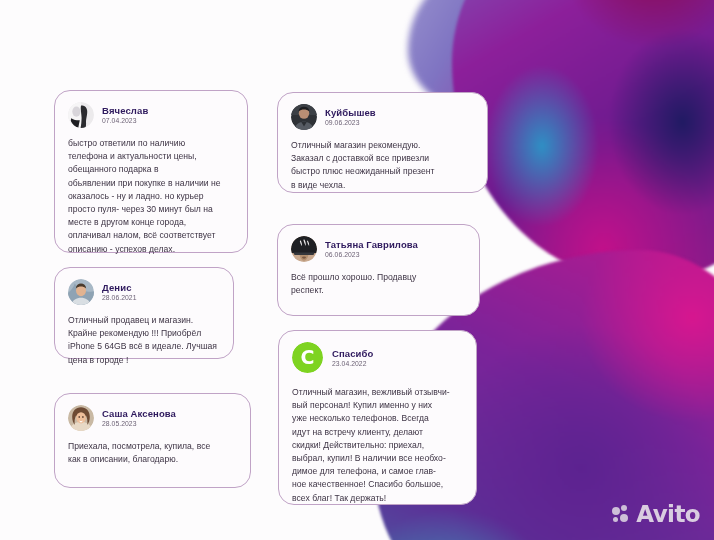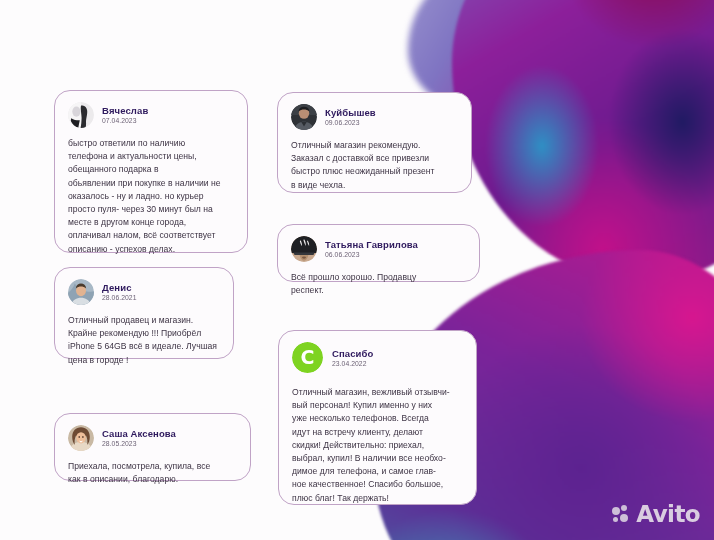--- a/index.html
+++ b/index.html
@@ -142,24 +142,24 @@
   .rev-text {
     font-size: 8.6px;
     line-height: 13.2px;
     color: #3d3344;
     letter-spacing: 0.02px;
     white-space: pre-line;
   }
 
   
   #card-vyacheslav { left: 54px;  top: 90px;  width: 194px; height: 163px; }
-  #card-kuibyshev  { left: 277px; top: 92px;  width: 195px; height: 101px; }
-  #card-tatyana    { left: 277px; top: 224px; width: 203px; height: 58px; }
+  #card-kuibyshev  { left: 277px; top: 92px;  width: 211px; height: 101px; }
+  #card-tatyana    { left: 277px; top: 224px; width: 203px; height: 92px; }
   #card-denis      { left: 54px;  top: 267px; width: 180px; height: 92px; }
-  #card-sasha      { left: 54px;  top: 393px; width: 197px; height: 68px; margin-top: 20px; }
+  #card-sasha      { left: 54px;  top: 393px; width: 197px; height: 95px; }
   #card-sergey     { left: 278px; top: 330px; width: 199px; height: 175px; }
 
   #card-sergey .avatar { width: 31px; height: 31px; flex: 0 0 31px; }
   #card-sergey .card-head { margin-bottom: 13px; gap: 9px; }
 
   
   .avito-mark {
     position: absolute;
     right: 14px;
     bottom: 14px;
@@ -346,21 +346,21 @@
       </div>
     </div>
     <div class="rev-text">Отличный магазин, вежливый отзывчи-
 вый персонал! Купил именно у них
 уже несколько телефонов. Всегда
 идут на встречу клиенту, делают
 скидки! Действительно: приехал,
 выбрал, купил! В наличии все необхо-
 димое для телефона, и самое глав-
 ное качественное! Спасибо большое,
-плюс благ! Так держать!</div>
+всех благ! Так держать!</div>
   </div>
 
   <div class="avito-mark">
     <span class="avito-dots">
       <i></i>
         <i></i>
         <i></i>
         <i></i>
     </span>
     <span class="avito-word">Avito</span>

